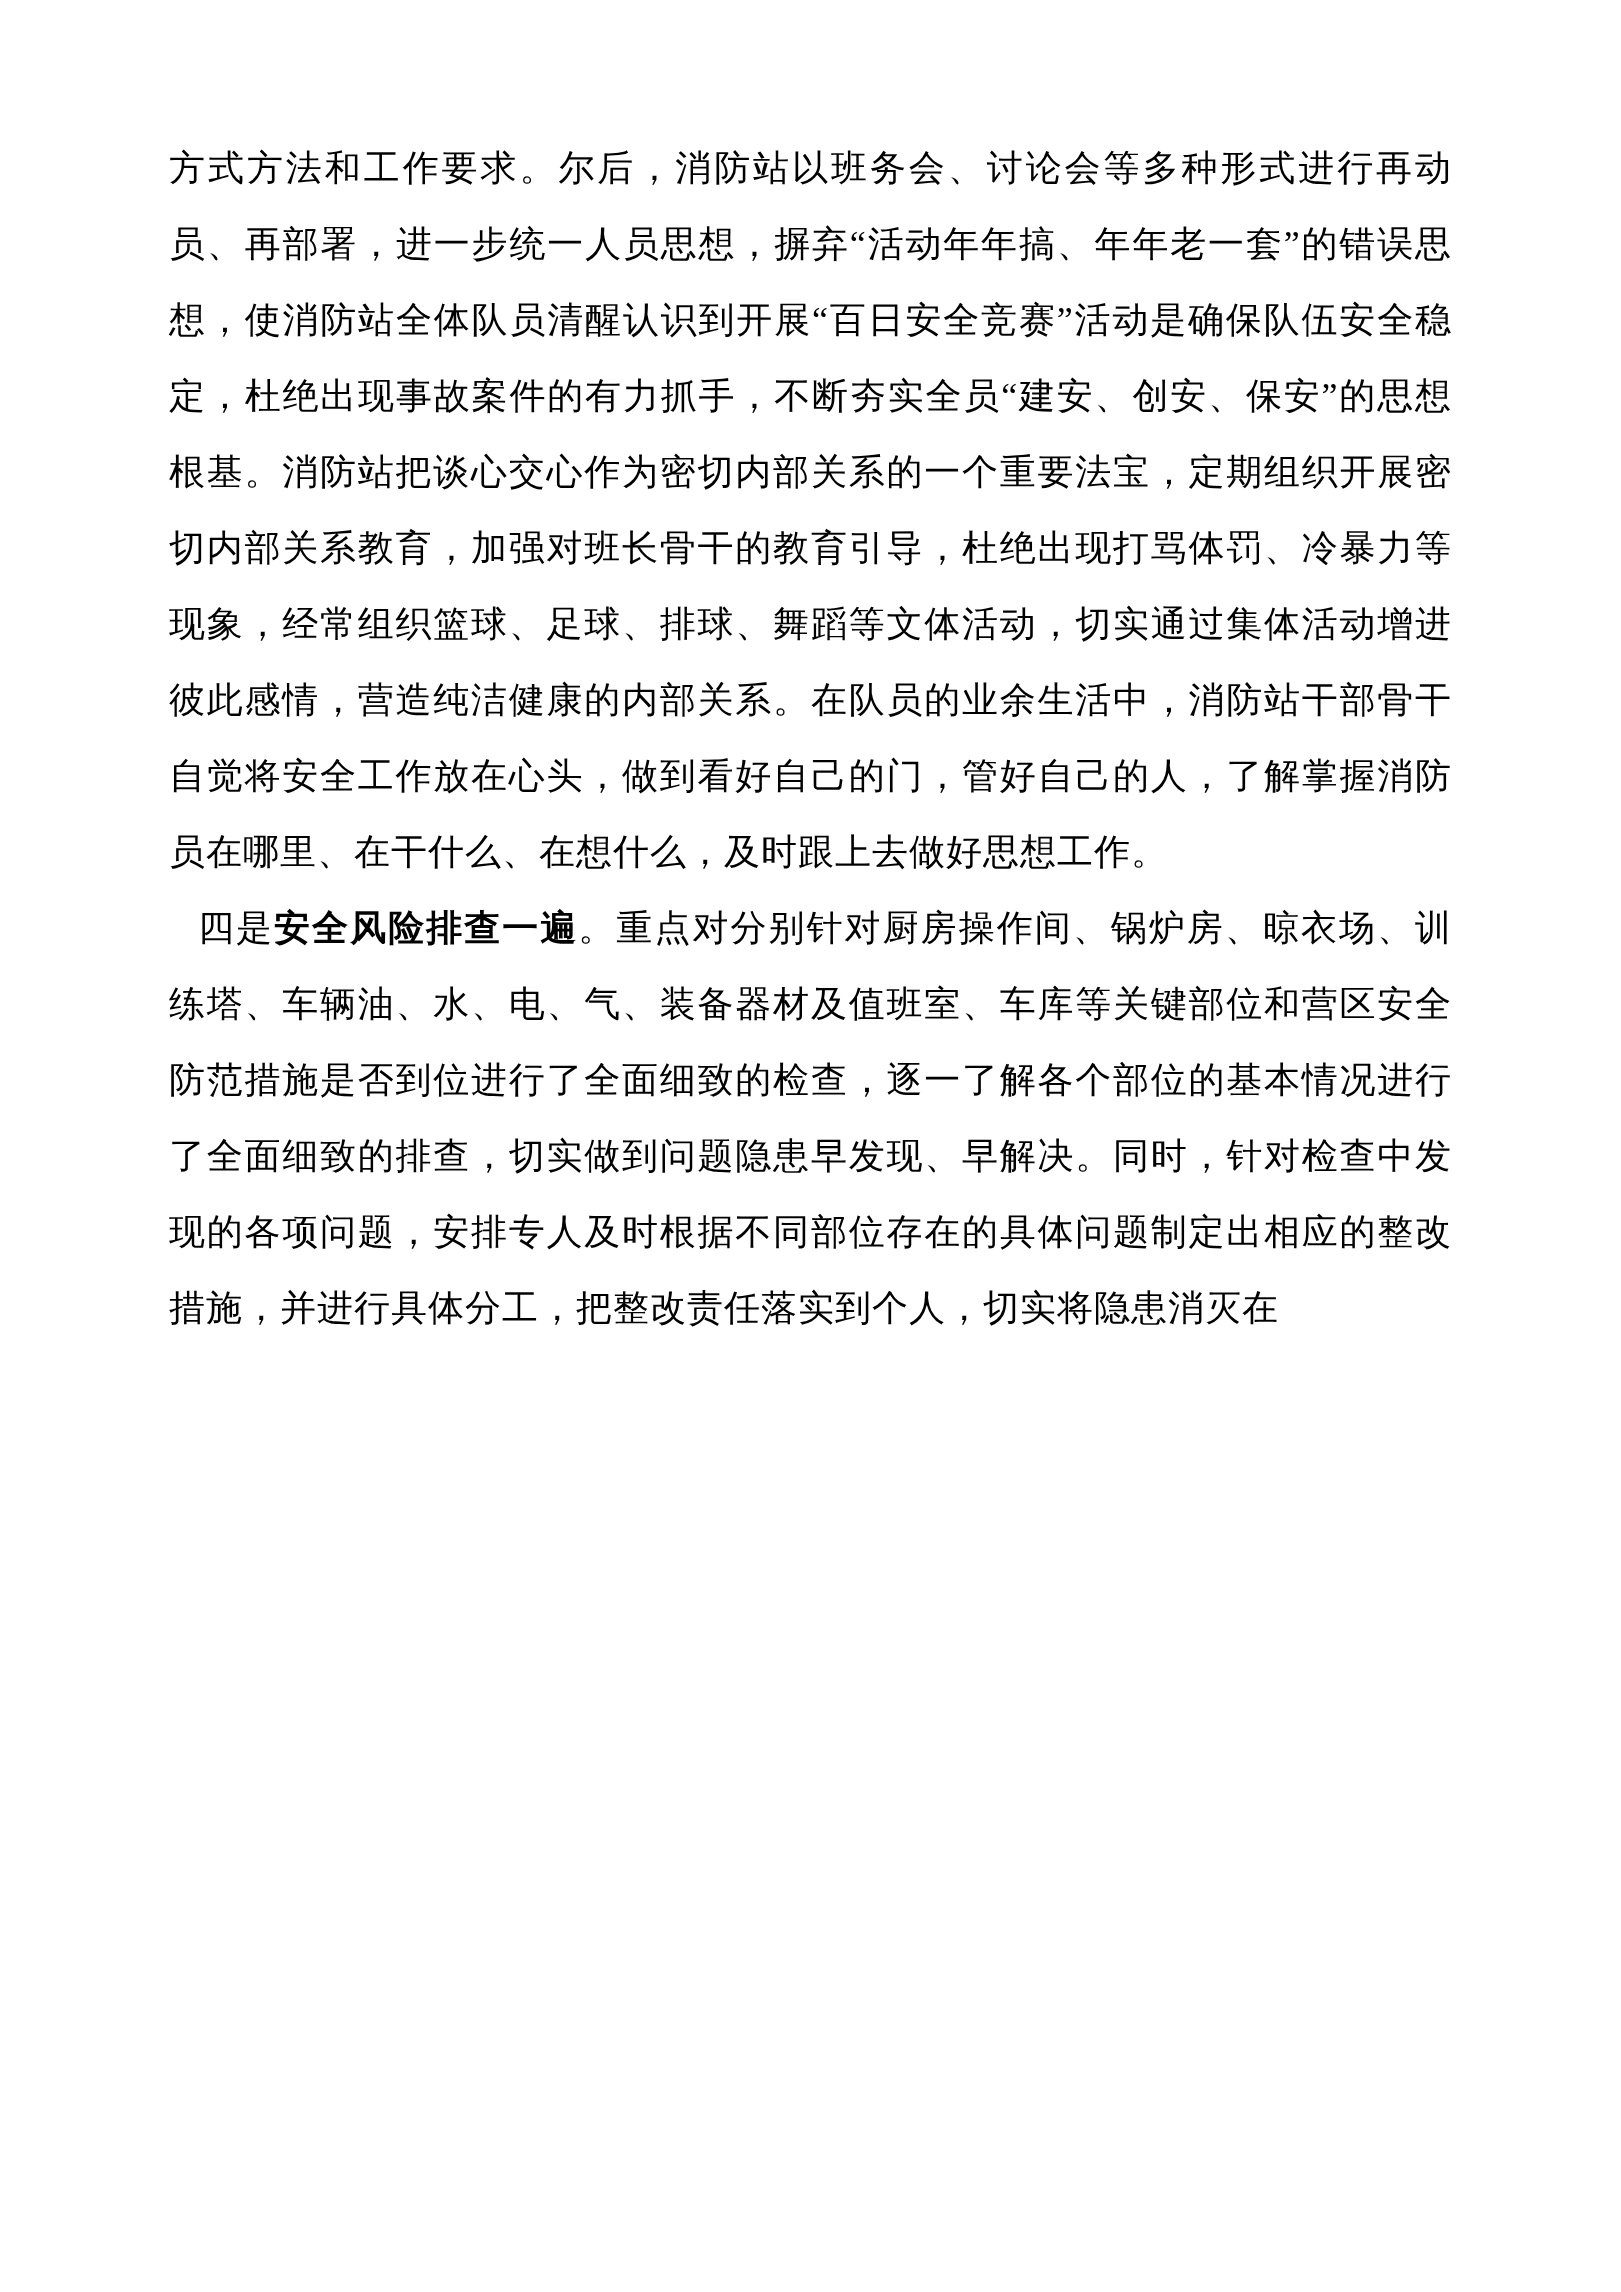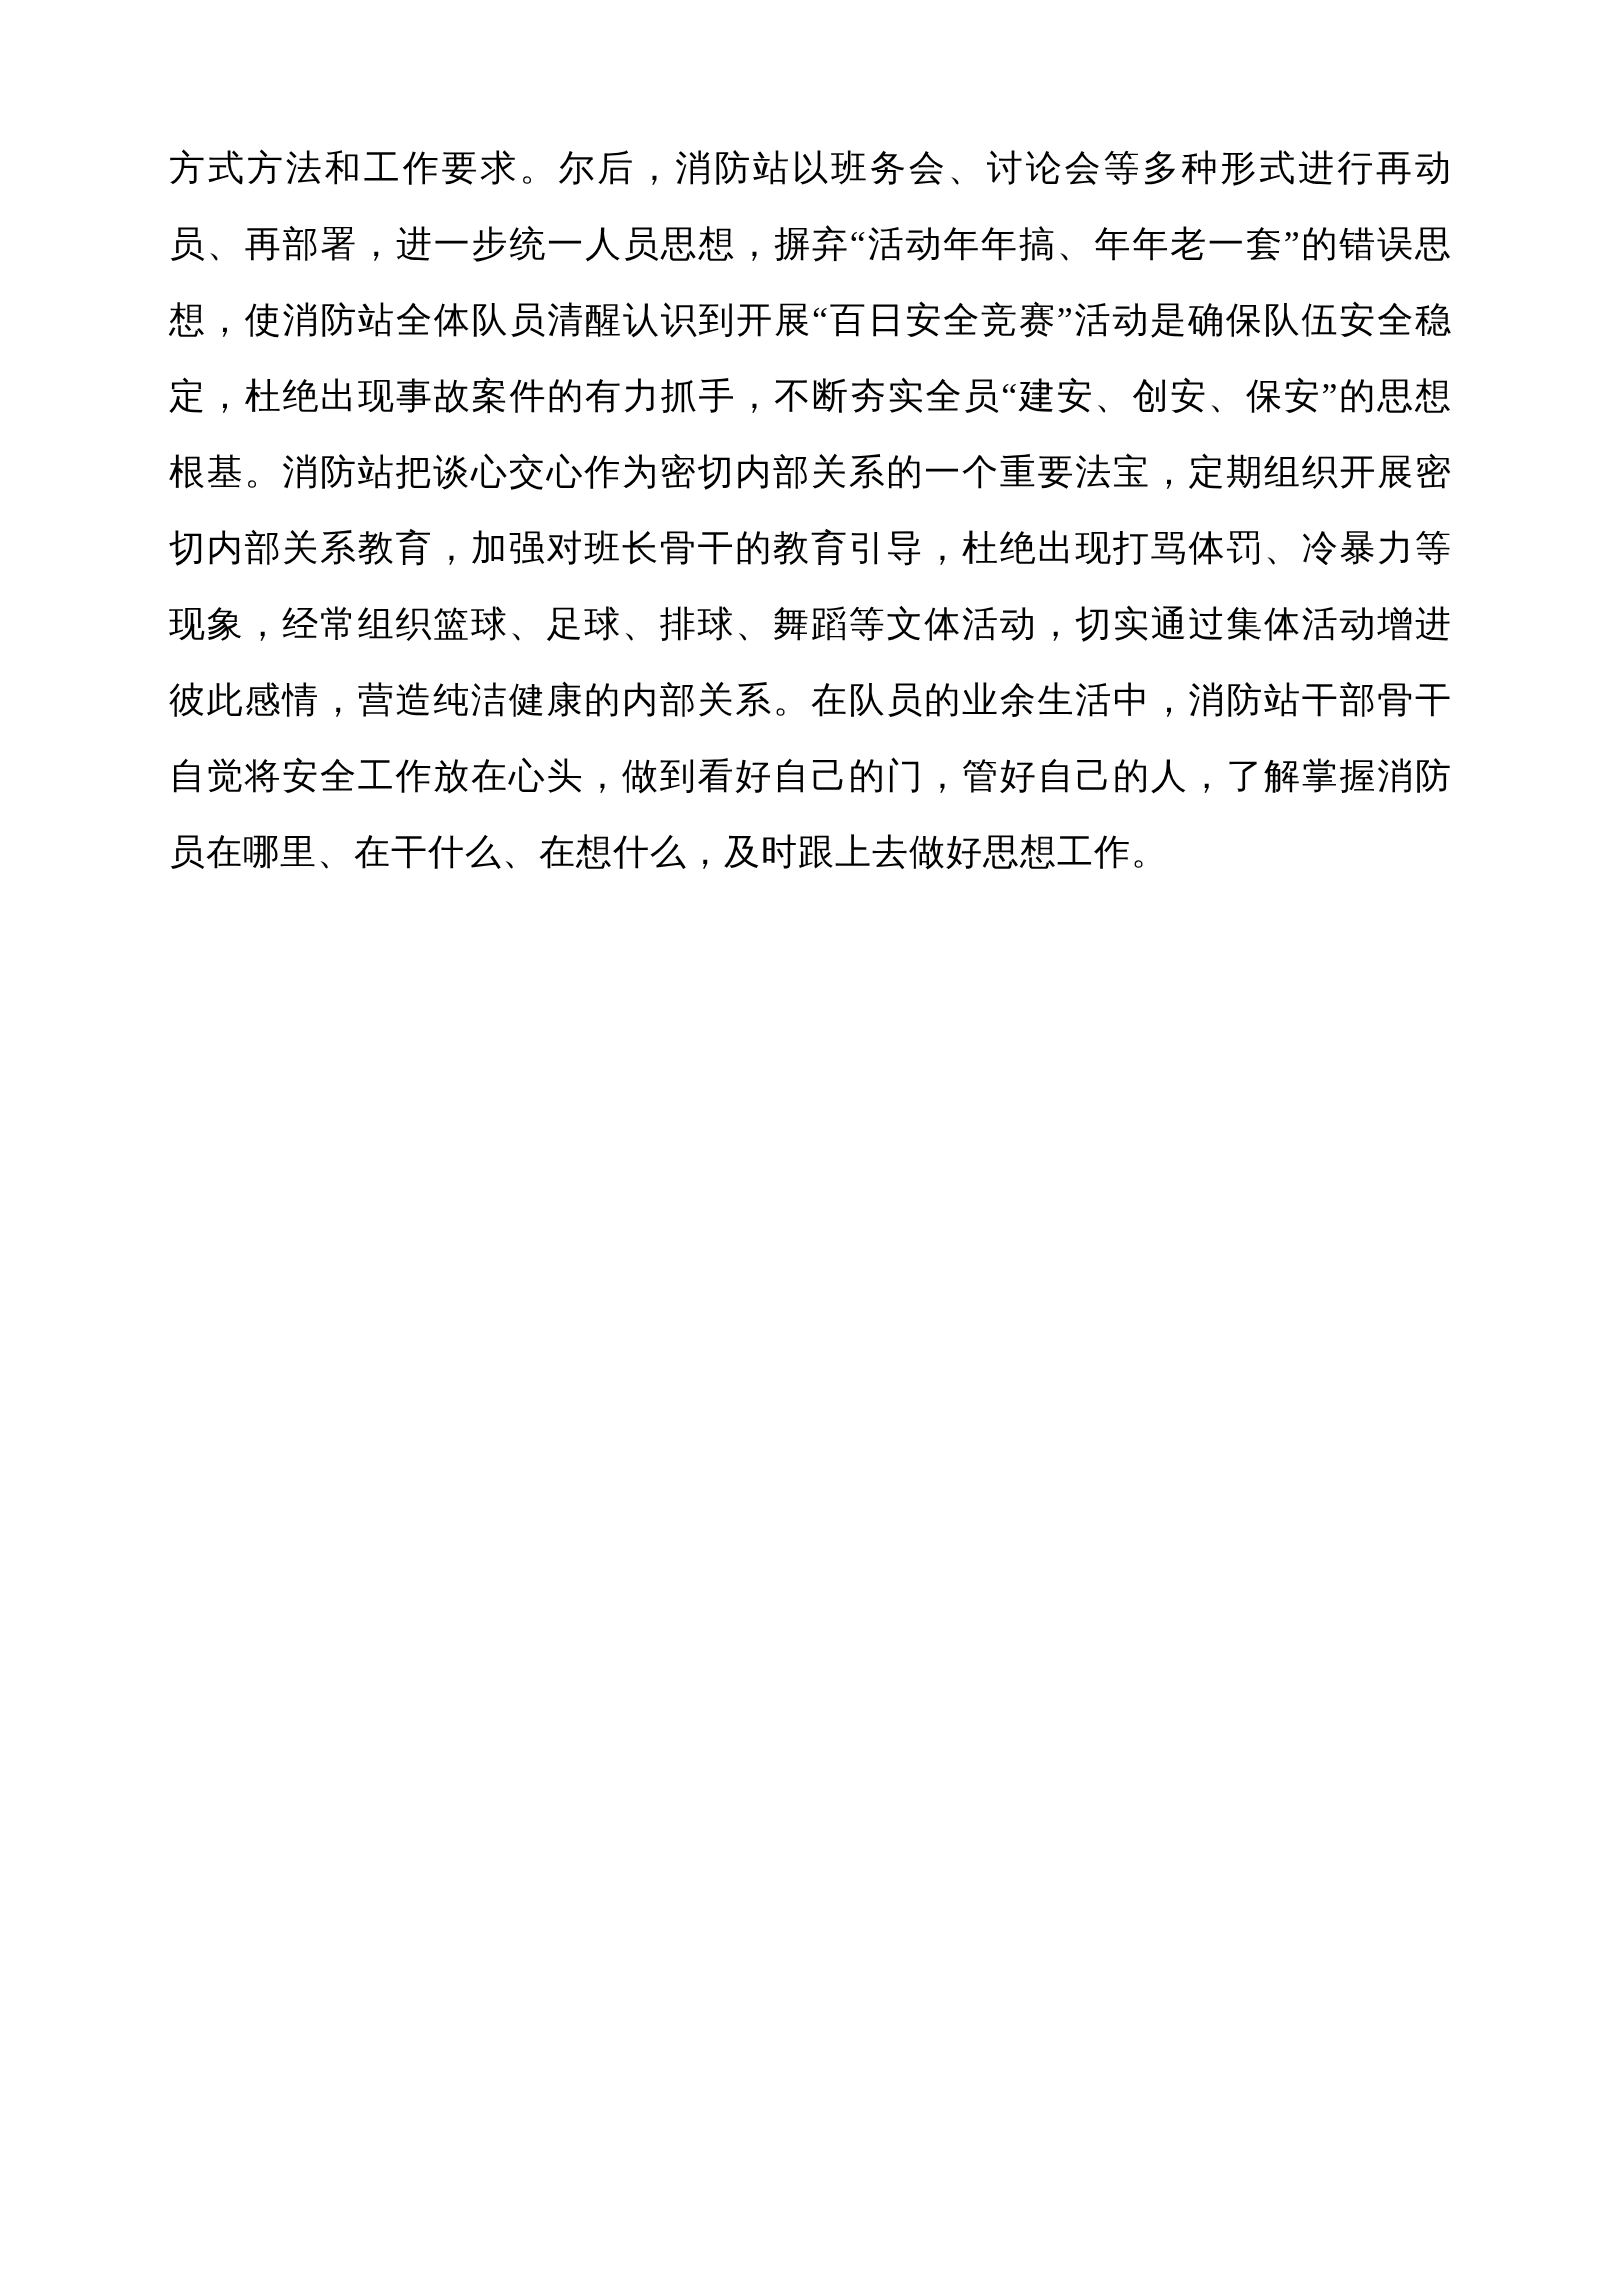--- a/index.html
+++ b/index.html
@@ -38,16 +38,19 @@
 </head>
 <body>
 
 <div class="page">
   <div class="doc-body">
 
     <p class="para">
       <span>方式方法和工作要求。尔后，消防站以班务会、讨论会等多种形式进行再动员、再部署，进一步统一人员思想，摒弃“活动年年搞、年年老一套”的错误思想，使消防站全体队员清醒认识到开展“百日安全竞赛”活动是确保队伍安全稳定，杜绝出现事故案件的有力抓手，不断夯实全员“建安、创安、保安”的思想根基。消防站把谈心交心作为密切内部关系的一个重要法宝，定期组织开展密切内部关系教育，加强对班长骨干的教育引导，杜绝出现打骂体罚、冷暴力等现象，经常组织篮球、足球、排球、舞蹈等文体活动，切实通过集体活动增进彼此感情，营造纯洁健康的内部关系。在队员的业余生活中，消防站干部骨干自觉将安全工作放在心头，做到看好自己的门，管好自己的人，了解掌握消防员在哪里、在干什么、在想什么，及时跟上去做好思想工作。</span>
     </p>
 
+    <p class="para indented">
+      <span>四是</span><strong>安全风险排查一遍</strong><span>。重点对分别针对厨房操作间、锅炉房、晾衣场、训练塔、车辆油、水、电、气、装备器材及值班室、车库等关键部位和营区安全防范措施是否到位进行了全面细致的检查，逐一了解各个部位的基本情况进行了全面细致的排查，切实做到问题隐患早发现、早解决。同时，针对检查中发现的各项问题，安排专人及时根据不同部位存在的具体问题制定出相应的整改措施，并进行具体分工，把整改责任落实到个人，切实将隐患消灭在</span>
+    </p>
 
   </div>
 </div>
 
 
 </body></html>

